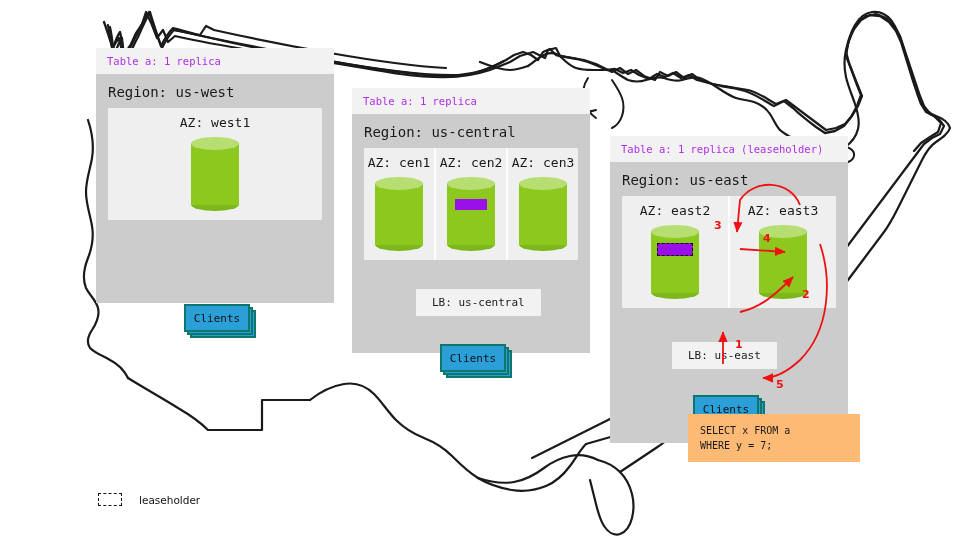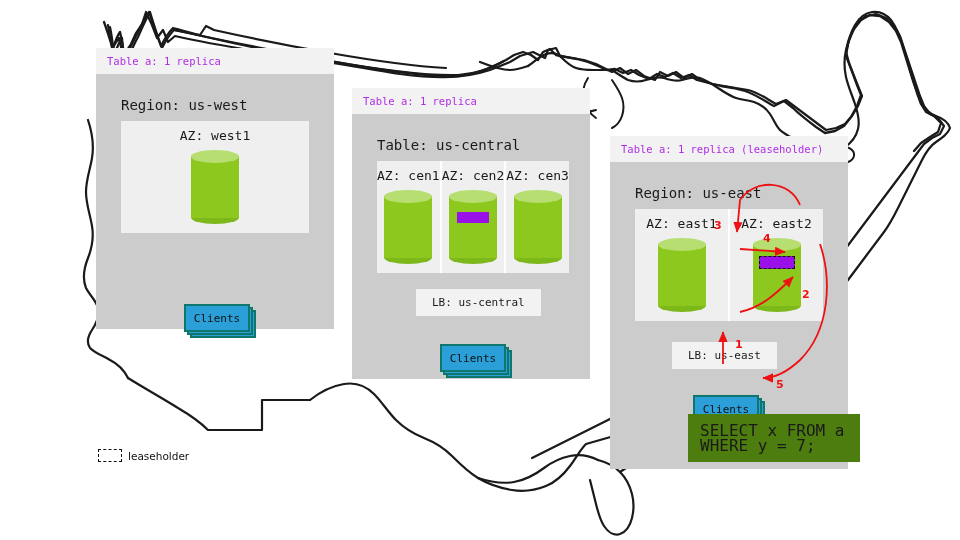--- a/index.html
+++ b/index.html
@@ -15,21 +15,21 @@
 
   .region-panel { position:absolute; }
   .region-title-bar {
     background:#f2f2f2;
     padding:7px 10px 7px 11px;
     font-size:10.5px;
     color:#b02ce8;
     letter-spacing:0px;
     white-space:nowrap;
   }
-  .region-body { background:#cccccc; padding:13px; }
+  .region-body { background:#cccccc; padding:0; }
   .region-name {
     font-size:14px; color:#1a1a1a;
     padding:10px 12px 8px 12px; white-space:nowrap;
   }
   .az-row {
     display:flex; background:#ffffff;
     margin:0 12px; gap:2px;
   }
   .az-cell {
     background:#efefef; flex:1;
@@ -58,26 +58,26 @@
   .clients .card {
     position:absolute; background:#2a9fd8; border:2px solid #0f766e;
     width:62px; height:24px;
   }
   .clients .c3 { left:6px; top:6px; }
   .clients .c2 { left:3px; top:3px; }
   .clients .c1 { left:0; top:0; display:flex; align-items:center; justify-content:center;
                  font-size:11px; color:#111; }
 
   .sql-box {
-    position:absolute; background:#4d7c0f;
-    font-size:16px; color:#1a1a1a; line-height:15px;
+    position:absolute; background:#fdba74;
+    font-size:10px; color:#1a1a1a; line-height:15px;
     padding:9px 12px; white-space:pre;
   }
 
-  .legend { position:absolute; display:flex; align-items:center; gap:6px; }
+  .legend { position:absolute; display:flex; align-items:center; gap:17px;margin-top:44px; }
   .legend-swatch { width:22px; height:11px; border:1.5px dashed #111; background:transparent; }
   .legend-text { font-size:10.5px; color:#111; font-family:"DejaVu Sans","Liberation Sans",sans-serif; }
 
   #arrows { position:absolute; left:0; top:0; width:960px; height:540px; pointer-events:none; }
   .arrow-num {
     position:absolute; color:#ee1111; font-size:11px; font-weight:bold;
     font-family:"DejaVu Sans","Liberation Sans",sans-serif;
   }
 </style>
 </head>
@@ -229,21 +229,21 @@
         <div class="card c3"></div>
         <div class="card c2"></div>
         <div class="card c1">Clients</div>
       </div>
     </div>
   </div>
 
   <div class="region-panel" style="left:352px; top:88px; width:238px;">
     <div class="region-title-bar">Table a: 1 replica</div>
     <div class="region-body" style="height:239px; position:relative;">
-      <div class="region-name">Table: us-central</div>
+      <div class="region-name">Region: us-central</div>
       <div class="az-row" style="height:112px;">
 
         <div class="az-cell">
           <div class="az-label">AZ: cen1</div>
           <div class="cyl" style="width:48px;height:74px;">
             <div class="cyl-bottom" style="width:48px;height:13px;top:61px;"></div>
             <div class="cyl-body" style="width:48px;height:62px;top:6px;"></div>
             <div class="cyl-top" style="width:48px;height:13px;"></div>
           </div>
         </div>
@@ -278,39 +278,39 @@
       </div>
     </div>
   </div>
 
   <div class="region-panel" style="left:610px; top:136px; width:238px;">
     <div class="region-title-bar">Table a: 1 replica (leaseholder)</div>
     <div class="region-body" style="height:281px; position:relative;">
       <div class="region-name">Region: us-east</div>
       <div class="az-row" style="height:112px;">
 
-        <div class="az-cell">
-          <div class="az-label">AZ: east1</div>
-          <div class="cyl" style="width:48px;height:74px;">
-            <div class="cyl-bottom" style="width:48px;height:13px;top:61px;"></div>
-            <div class="cyl-body" style="width:48px;height:62px;top:6px;"></div>
-            <div class="cyl-top" style="width:48px;height:13px;"></div>
-          </div>
-        </div>
 
         <div class="az-cell">
           <div class="az-label">AZ: east2</div>
           <div class="cyl" style="width:48px;height:74px;">
             <div class="cyl-bottom" style="width:48px;height:13px;top:61px;"></div>
             <div class="cyl-body" style="width:48px;height:62px;top:6px;"></div>
             <div class="cyl-top" style="width:48px;height:13px;"></div>
             <div class="replica leaseholder" style="left:6px;top:18px;width:34px;height:11px;"></div>
           </div>
         </div>
 
+        <div class="az-cell">
+          <div class="az-label">AZ: east3</div>
+          <div class="cyl" style="width:48px;height:74px;">
+            <div class="cyl-bottom" style="width:48px;height:13px;top:61px;"></div>
+            <div class="cyl-body" style="width:48px;height:62px;top:6px;"></div>
+            <div class="cyl-top" style="width:48px;height:13px;"></div>
+          </div>
+        </div>
 
       </div>
 
       <div class="lb-box" style="left:62px; top:180px;">LB: us-east</div>
 
       <div class="clients" style="left:83px; top:233px;">
         <div class="card c3"></div>
         <div class="card c2"></div>
         <div class="card c1">Clients</div>
       </div>

